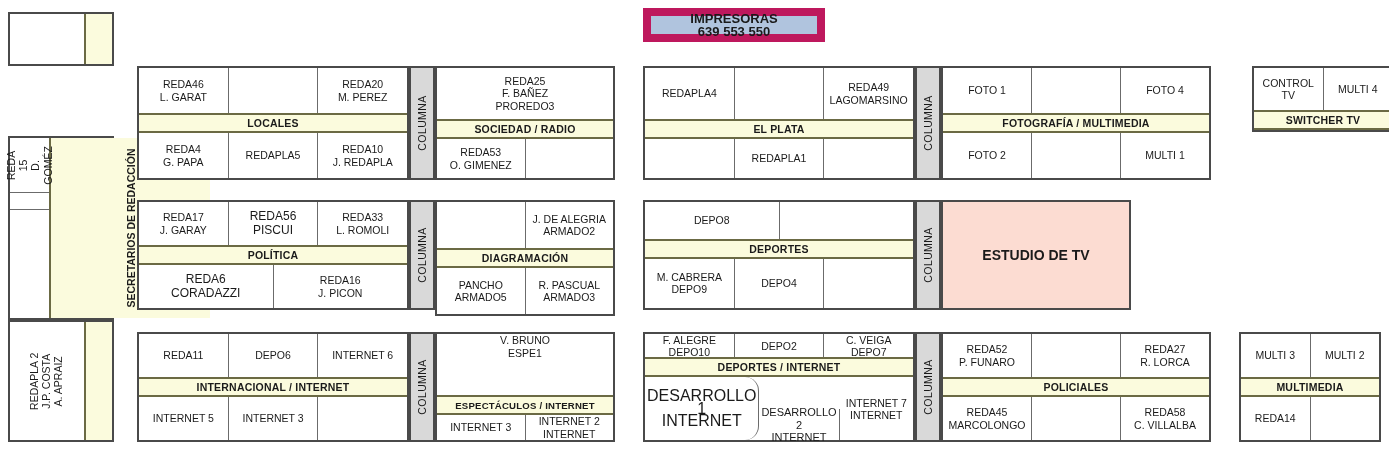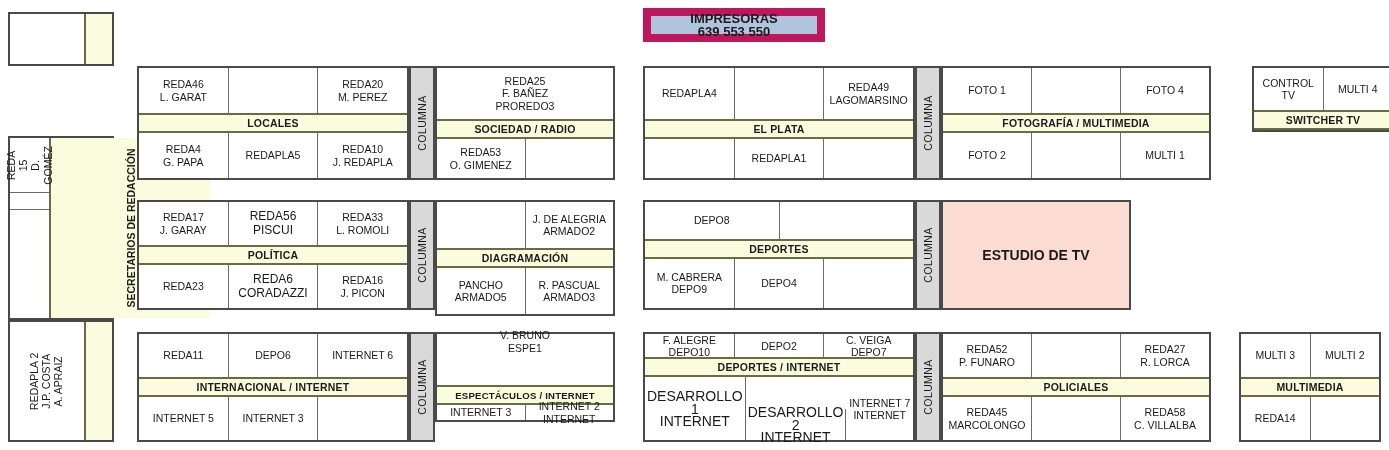--- a/index.html
+++ b/index.html
@@ -176,21 +176,20 @@
   <div class="grow">
     <div class="cell">REDA17
 J. GARAY</div>
     <div class="cell big">REDA56
 PISCUI</div>
     <div class="cell">REDA33
 L. ROMOLI</div>
   </div>
   <div class="band">POLÍTICA</div>
   <div class="grow">
-    <div class="cell">REDA23</div>
     <div class="cell big">REDA6
 CORADAZZI</div>
     <div class="cell">REDA16
 J. PICON</div>
   </div>
 </div>
 
 <div class="columna" style="left:409px;top:200px;width:26px;height:110px;">
   <span>COLUMNA</span>
 </div>
@@ -243,21 +242,21 @@
     <div class="cell">INTERNET 5</div>
     <div class="cell">INTERNET 3</div>
     <div class="cell"></div>
   </div>
 </div>
 
 <div class="columna" style="left:409px;top:332px;width:26px;height:110px;">
   <span>COLUMNA</span>
 </div>
 
-<div class="grp" style="left:435px;top:332px;width:180px;height:90px;">
+<div class="grp" style="left:435px;top:332px;width:180px;height:110px;">
   <div class="grow">
     <div class="cell">V. BRUNO
 ESPE1</div>
   </div>
   <div class="band" style="font-size:9.6px;margin-top:36px;">ESPECTÁCULOS / INTERNET</div>
   <div class="grow">
     <div class="cell">INTERNET 3</div>
     <div class="cell">INTERNET 2
 INTERNET</div>
   </div>
@@ -266,23 +265,23 @@
 <div class="grp" style="left:643px;top:332px;width:272px;height:110px;">
   <div class="grow">
     <div class="cell">F. ALEGRE
 DEPO10</div>
     <div class="cell">DEPO2</div>
     <div class="cell">C. VEIGA
 DEPO7</div>
   </div>
   <div class="band">DEPORTES / INTERNET</div>
   <div class="grow">
-    <div class="cell" style="font-size:14px;">DESARROLLO 1
+    <div class="cell" style="font-size:16px;border-radius:14px;">DESARROLLO 1
 INTERNET</div>
-    <div class="cell" style="font-size:14px;margin-top:32px;">DESARROLLO 2
+    <div class="cell" style="font-size:11px;margin-top:32px;">DESARROLLO 2
 INTERNET</div>
     <div class="cell">INTERNET 7
 INTERNET</div>
   </div>
 </div>
 
 <div class="columna" style="left:915px;top:332px;width:26px;height:110px;">
   <span>COLUMNA</span>
 </div>
 

